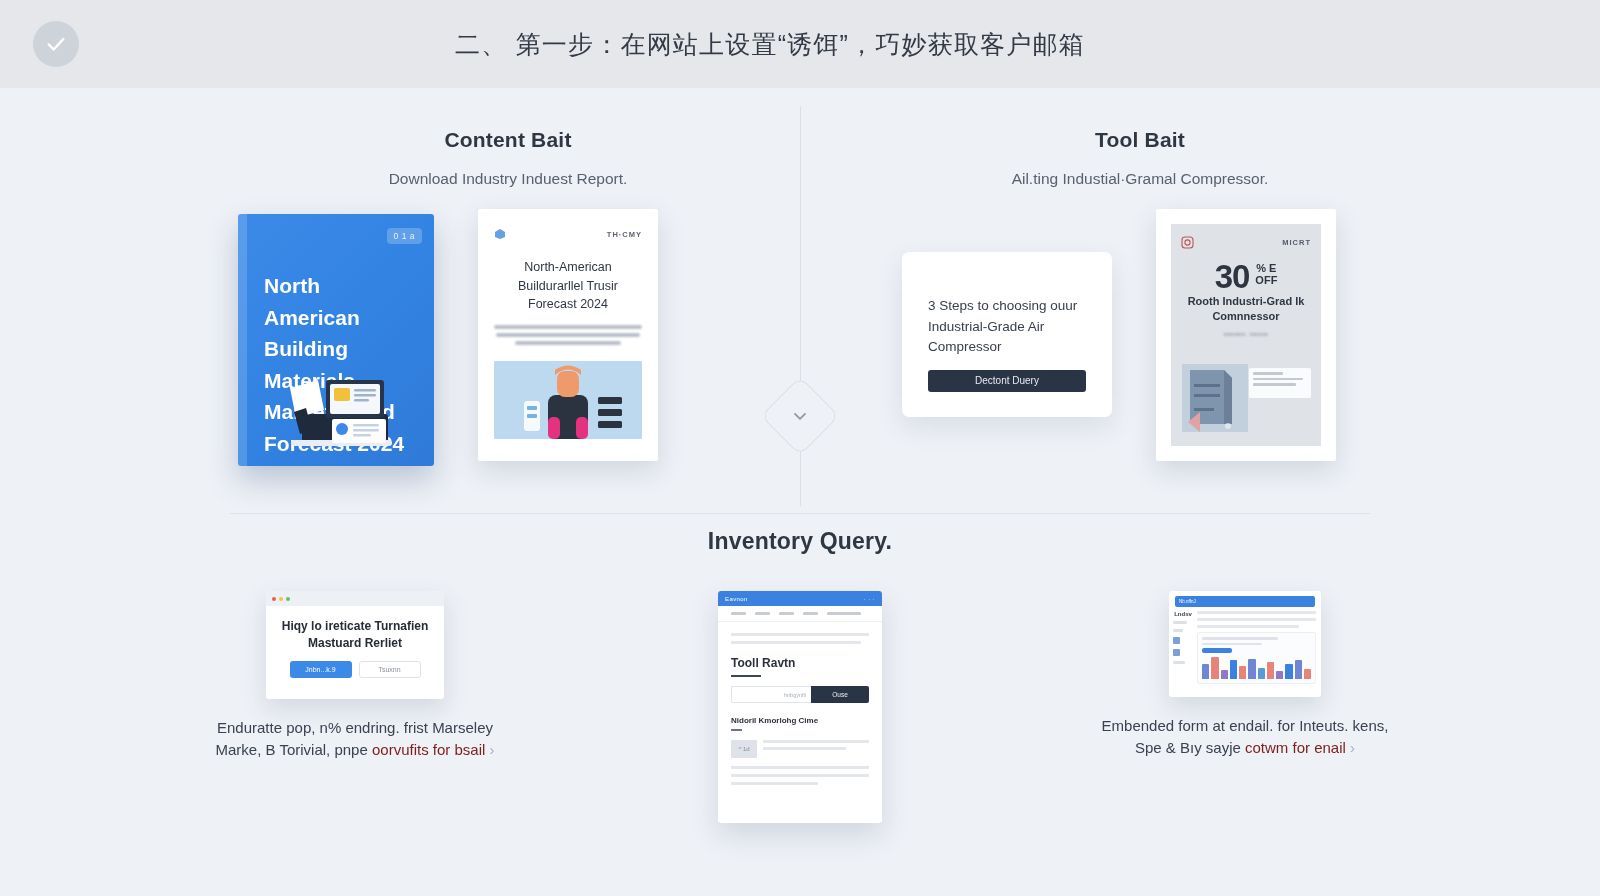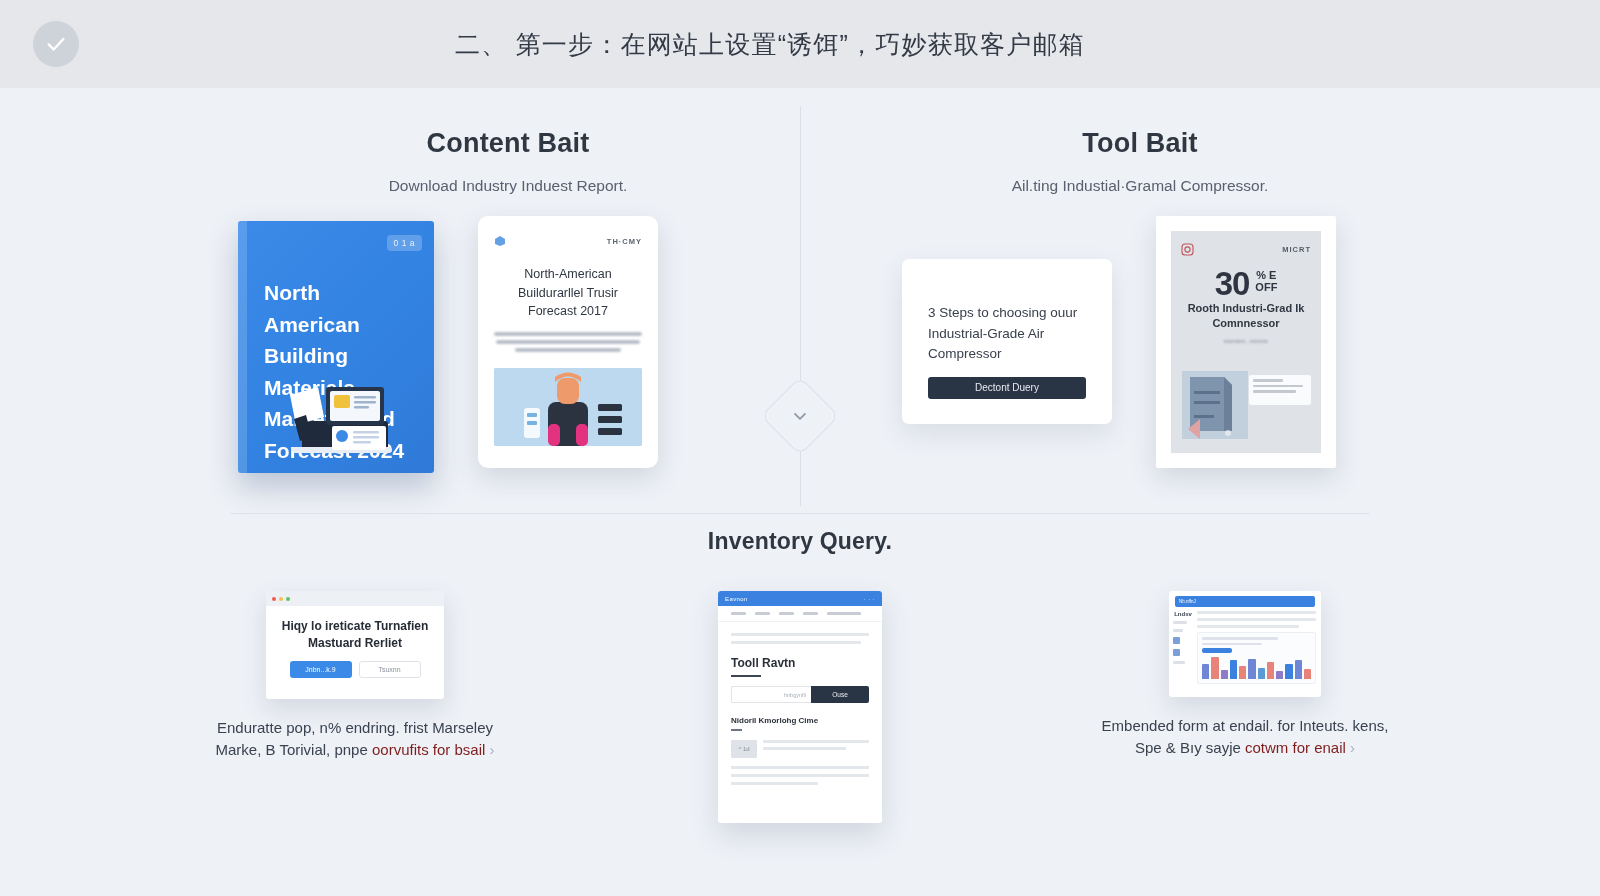--- a/index.html
+++ b/index.html
@@ -49,21 +49,21 @@
     transform: rotate(45deg);
     display: flex; align-items: center; justify-content: center;
   }
   .diamond svg { transform: rotate(-45deg); width: 20px; height: 20px; }
 
   .col { position: absolute; top: 0; text-align: center; }
   .col-left  { left: 228px; width: 560px; }
   .col-right { left: 860px; width: 560px; }
 
   .col-title {
-    font-size: 27px; font-weight: bold; color: #2f3742;
+    font-size: 21px; font-weight: bold; color: #2f3742;
     margin-top: 40px; letter-spacing: .2px;
   }
   .col-sub {
     font-size: 15.5px; color: #596070; margin-top: 18px;
     filter: blur(.18px);
   }
 
   
   .covers { position: relative; height: 270px; margin-top: 26px; }
 
@@ -94,21 +94,21 @@
     font-size: 21px; font-weight: 600; line-height: 1.5;
   }
   .book-art {
     position: absolute; left: 36px; bottom: 16px; width: 128px; height: 86px;
   }
 
   
   .doc-card {
     position: absolute; left: 250px; top: -5px;
     width: 180px; height: 252px;
-    background: #fff; border-radius: 10px;
+    background: #fff; border-radius: 2px;
     box-shadow: 0 10px 26px rgba(80,95,125,.18);
     padding: 18px 16px; overflow: hidden;
   }
   .doc-top { display: flex; justify-content: space-between; align-items: center; height: 14px; }
   .doc-logo { width: 12px; height: 12px; }
   .doc-brand { font-size: 7.5px; color: #5d6470; letter-spacing: 1px; filter: blur(.45px); font-weight: 700;}
   .doc-title {
     margin-top: 17px; font-size: 12.5px; color: #2f3742;
     line-height: 1.48; font-weight: 500; filter: blur(.25px);
   }
@@ -358,21 +358,21 @@
           </svg>
         </div>
 
         <div class="doc-card">
           <div class="doc-top">
             <svg class="doc-logo" viewBox="0 0 12 12">
               <path d="M6 1 L11 4 L11 9 L6 11 L1 9 L1 4 Z" fill="#4a8fe0" opacity=".85"></path>
             </svg>
             <span class="doc-brand">TH·CMY</span>
           </div>
-          <div class="doc-title">North-American Buildurarllel Trusir Forecast 2017</div>
+          <div class="doc-title">North-American Buildurarllel Trusir Forecast 2024</div>
           <div class="doc-body">
             <i style="width:100%"></i>
               <i style="width:97%"></i>
               <i style="width:72%"></i>
           </div>
           <div class="doc-illu">
             <svg viewBox="0 0 148 78" width="100%" height="100%">
               <rect width="148" height="78" fill="#bcd9ef"></rect>
               <rect x="30" y="40" width="16" height="30" rx="3" fill="#f4fafe"></rect>
               <rect x="33" y="45" width="10" height="4" rx="1" fill="#76b3e0"></rect>

